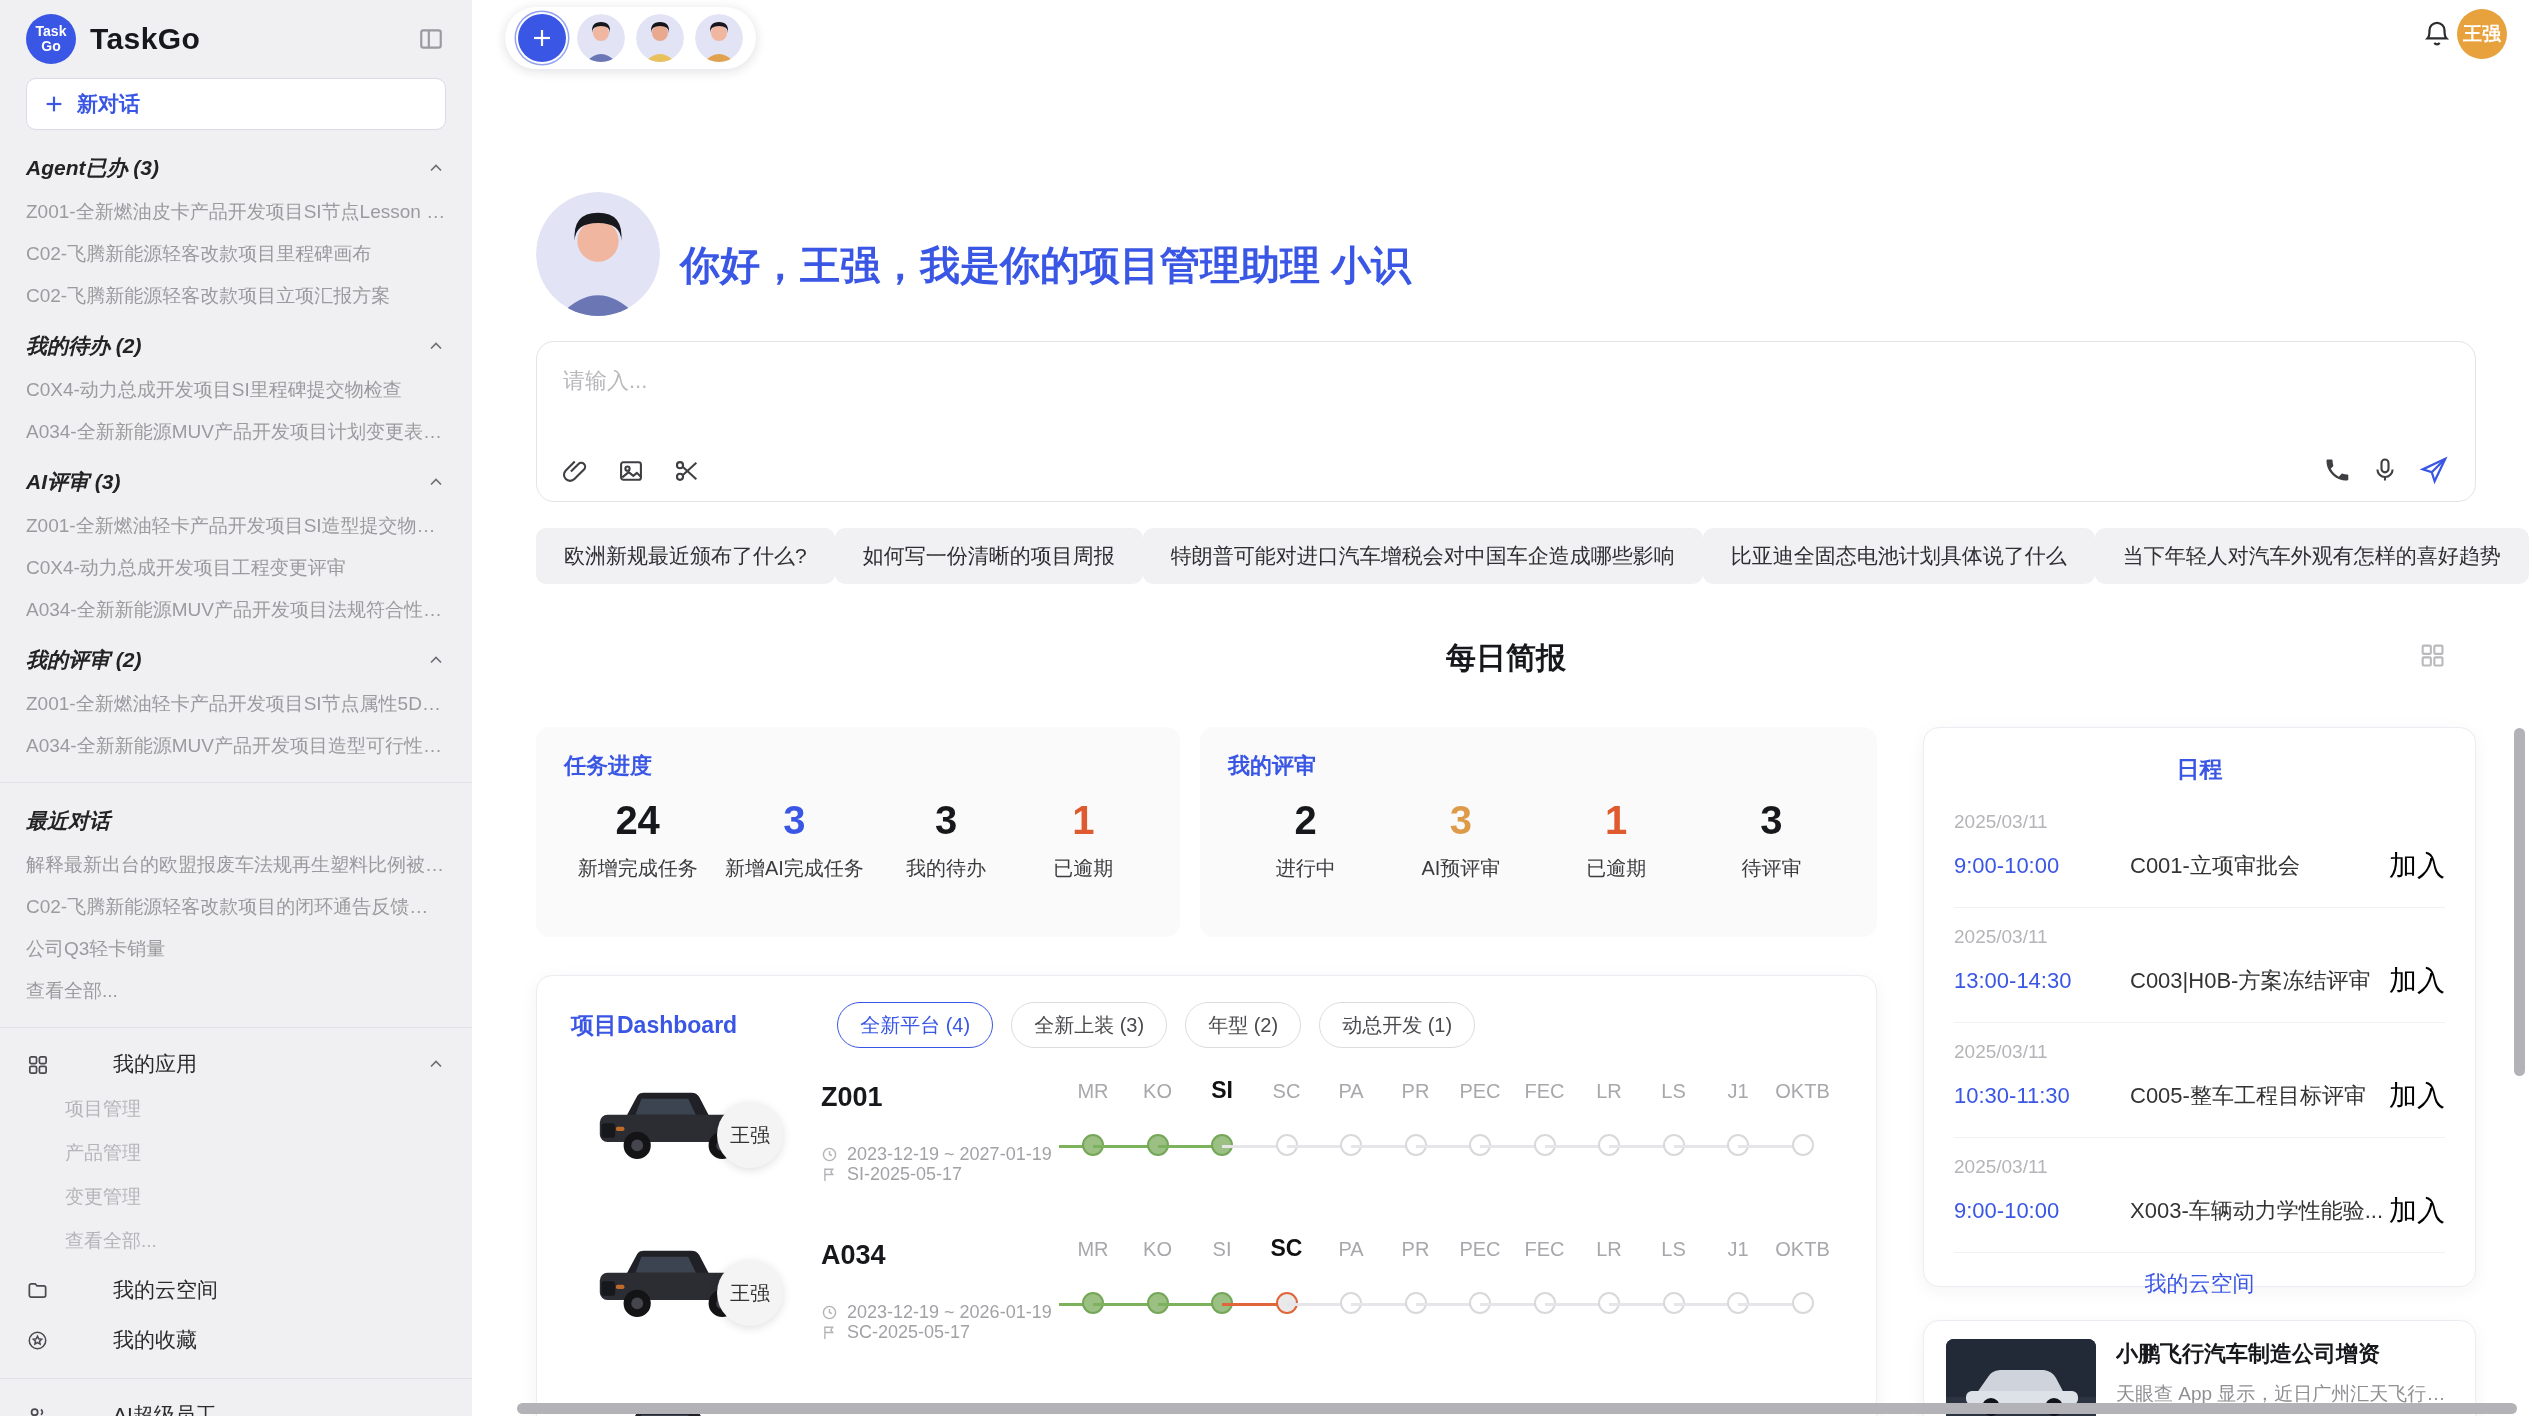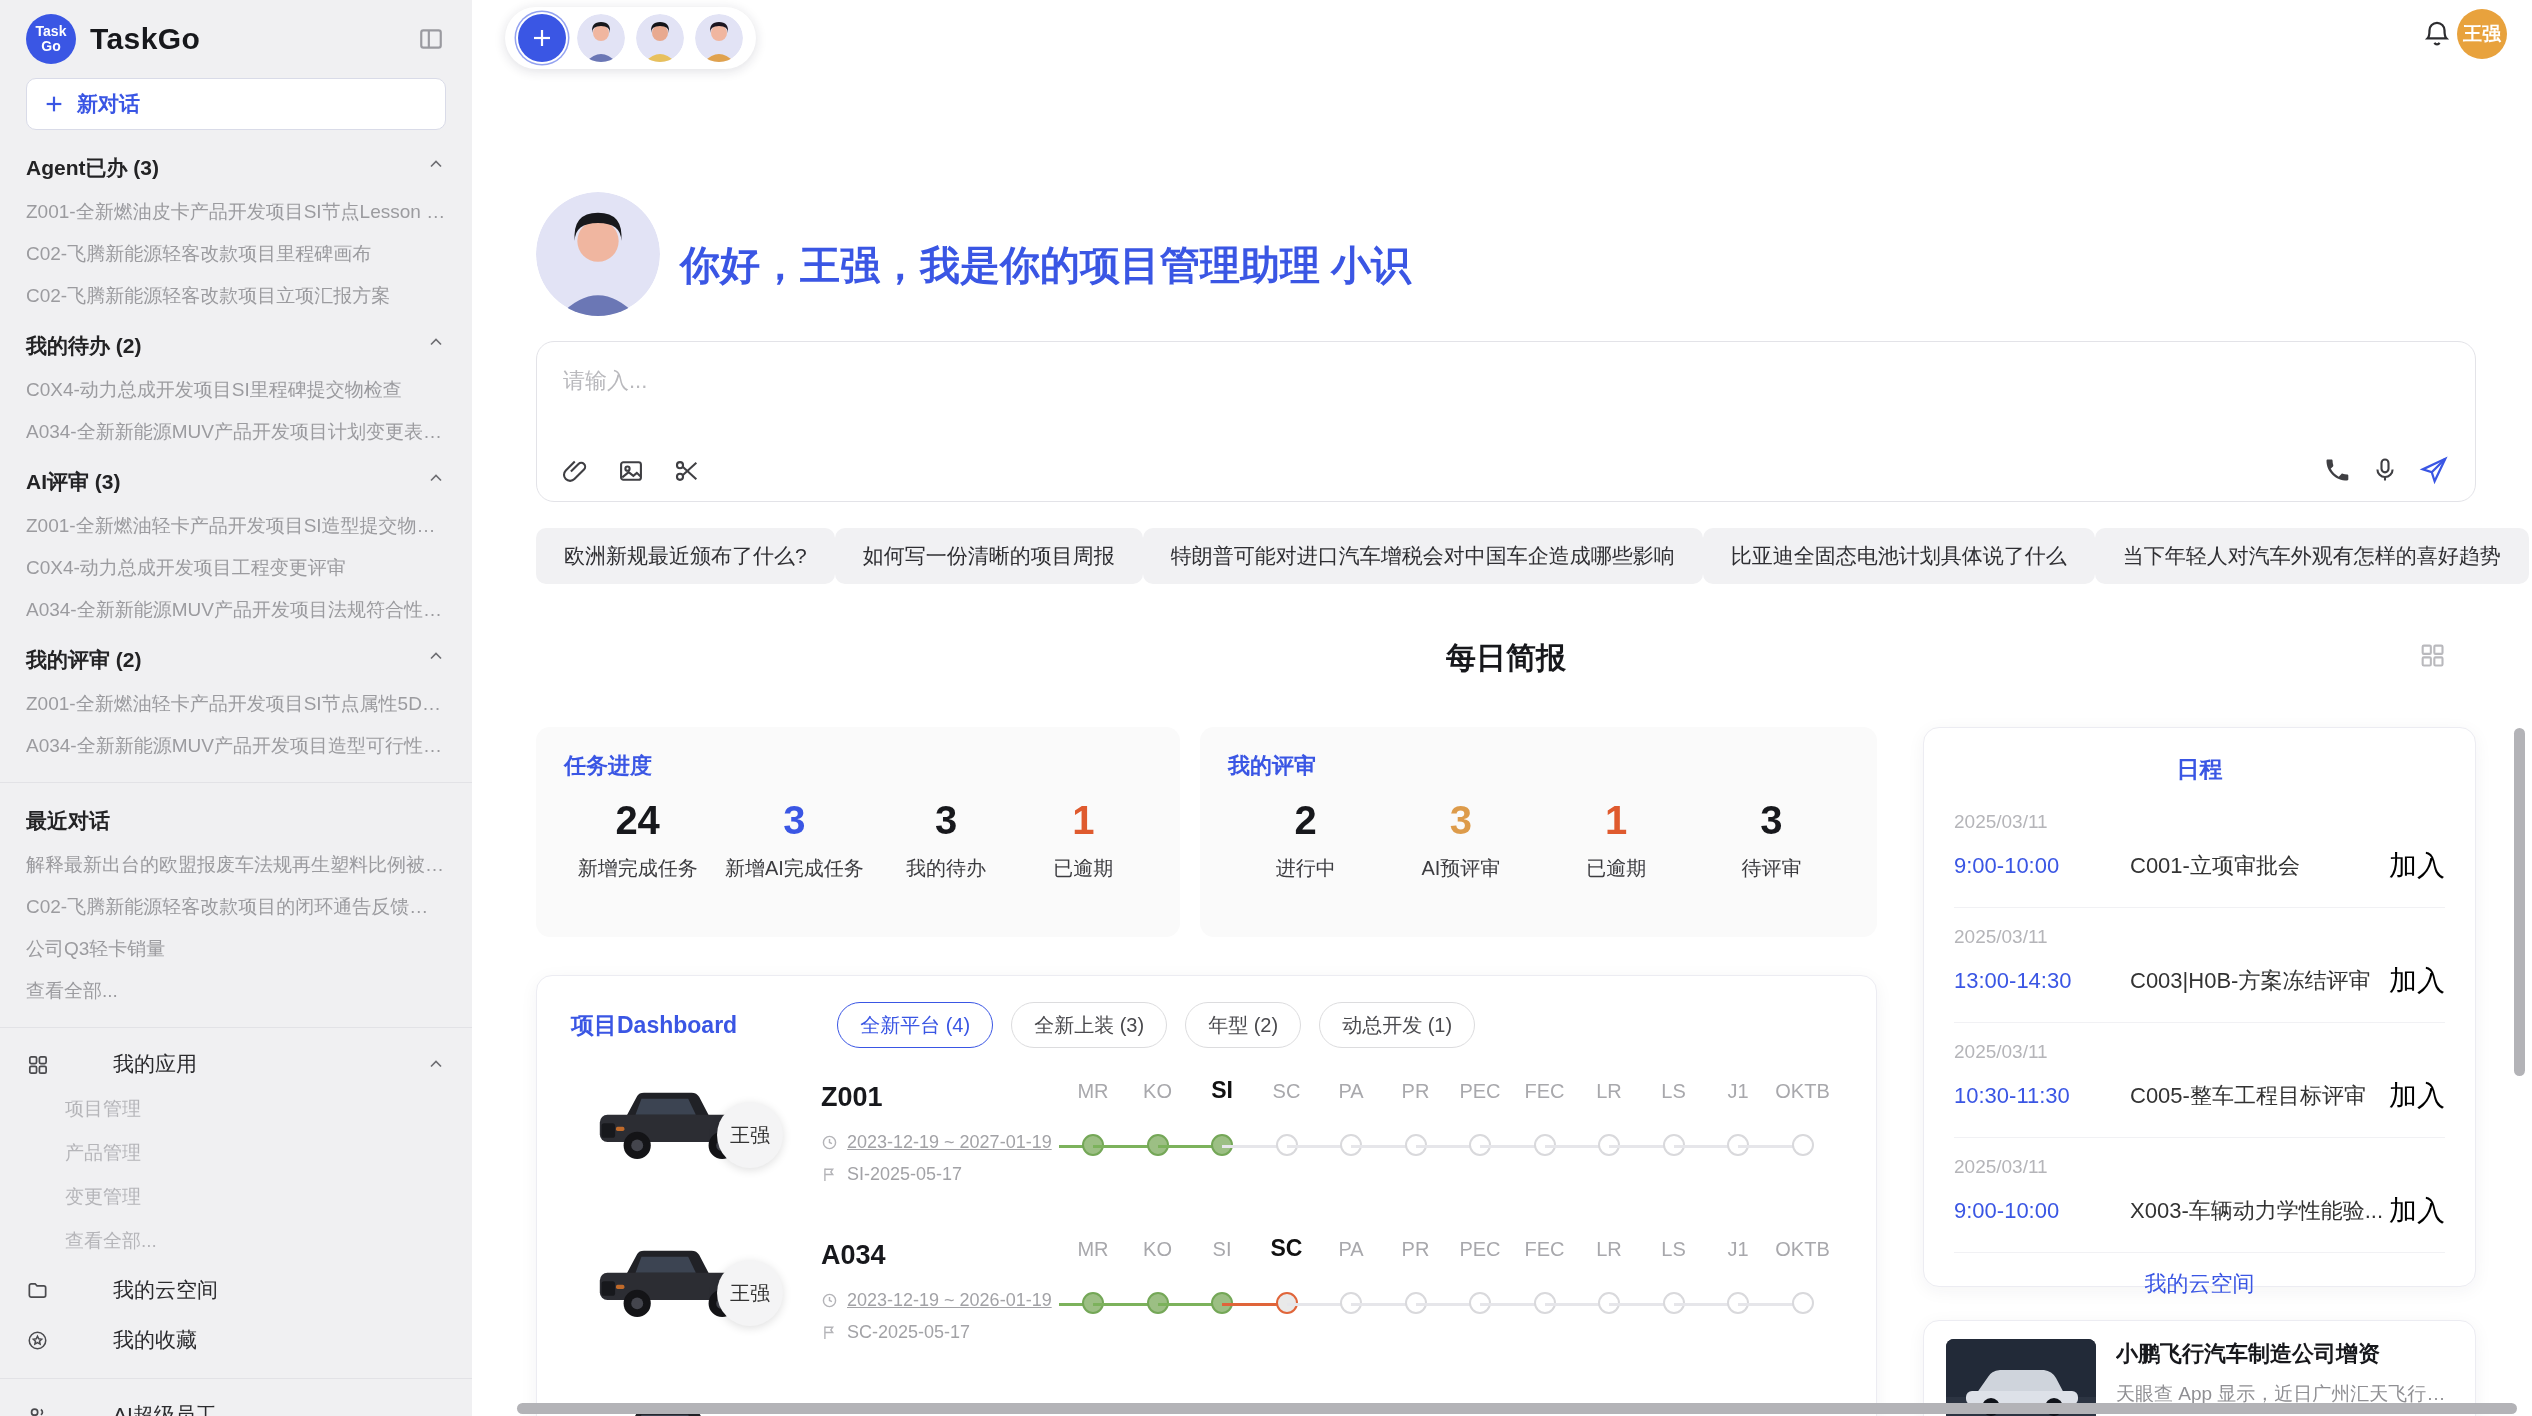--- a/index.html
+++ b/index.html
@@ -13,21 +13,21 @@
   .logo-row{display:flex;align-items:center;height:78px;}
   .logo{width:50px;height:50px;border-radius:50%;background:#3a56e4;color:#fff;display:flex;
         flex-direction:column;align-items:center;justify-content:center;font-size:14px;
         font-weight:700;line-height:1.05;flex:none;}
   .app-title{font-size:30px;font-weight:700;margin-left:14px;flex:1;letter-spacing:.4px;}
   .collapse-btn{width:30px;height:26px;color:#9a9aa0;cursor:pointer;}
   .new-chat{height:52px;border:1px solid #d9dbe8;background:#fff;border-radius:10px;display:flex;
             align-items:center;gap:12px;padding:0 16px;color:#3a56e4;font-size:21px;font-weight:600;
             cursor:pointer;box-sizing:border-box;}
   .new-chat .icn{width:22px;height:22px;}
-  .side-sec-head{display:flex;justify-content:space-between;margin-top:24px;}
+  .side-sec-head{display:flex;align-items:center;justify-content:space-between;margin-top:24px;font-style:italic;}
   .side-sec-label{font-size:21px;font-weight:600;color:#232325;}
   .side-sec-head .icn{width:20px;height:20px;color:#6d6d72;cursor:pointer;}
   .side-item{font-size:19px;color:#9b9b9f;margin-top:17px;white-space:nowrap;overflow:hidden;
              text-overflow:ellipsis;cursor:pointer;line-height:25px;}
   .side-divider{height:1px;background:#e2e2e6;margin:24px -26px 0;}
   .app-row{display:flex;align-items:center;gap:16px;margin-top:22px;font-size:21px;color:#2b2b2e;
            cursor:pointer;}
   .app-row .icn{width:23px;height:23px;color:#4a4a4e;flex:none;}
   .app-row .grow{flex:1;margin-left:48px;}
   .app-row .chev{width:20px;height:20px;color:#6d6d72;}
@@ -107,21 +107,21 @@
   .project-row{position:relative;height:158px;cursor:pointer;}
   .project-row.partial{height:60px;}
   .proj-car{position:absolute;left:56px;top:16px;width:170px;height:100px;}
   .owner-badge{position:absolute;left:180px;top:44px;width:66px;height:66px;border-radius:50%;
                background:#f4f4f5;box-shadow:0 2px 10px rgba(0,0,0,.13);display:flex;align-items:center;
                justify-content:center;font-size:20px;color:#333;}
   .proj-code{position:absolute;left:284px;top:24px;font-size:27px;font-weight:700;color:#17181c;}
   .proj-meta{position:absolute;left:284px;display:flex;align-items:center;gap:9px;font-size:18px;
              color:#a2a2a6;}
   .proj-meta .icn{width:17px;height:17px;color:#b4b4b8;}
-  .meta-dates{top:74px;text-decoration:underline;} .meta-flag{top:106px;}
+  .meta-dates{top:86px;} .meta-flag{top:106px;}
   .milestones{position:absolute;left:520px;top:0;width:810px;height:158px;}
   .ms-label{position:absolute;top:22px;width:70px;text-align:center;font-size:20px;color:#a8a8ac;}
   .ms-label.current{color:#111;font-weight:700;font-size:23px;top:19px;}
   .ms-seg{position:absolute;top:87px;height:3px;}
   .ms-seg.green{background:#7cb25c;} .ms-seg.gray{background:#e6e6ea;} .ms-seg.orange{background:#e0653a;}
   .ms-dot{position:absolute;top:76px;width:22px;height:22px;border-radius:50%;box-sizing:border-box;
           background:#fff;border:2.5px solid #d9d9dc;}
   .ms-dot.done{background:#9cbf84;border-color:#74a757;}
   .ms-dot.overdue{background:#e9e9e9;border-color:#e0653a;}
 

